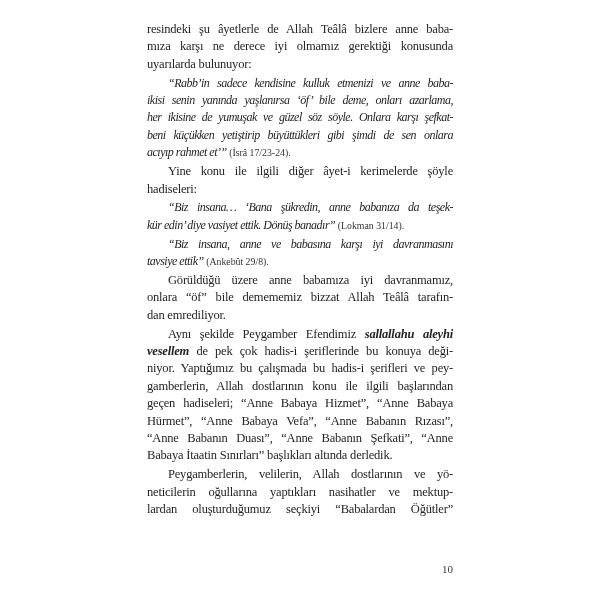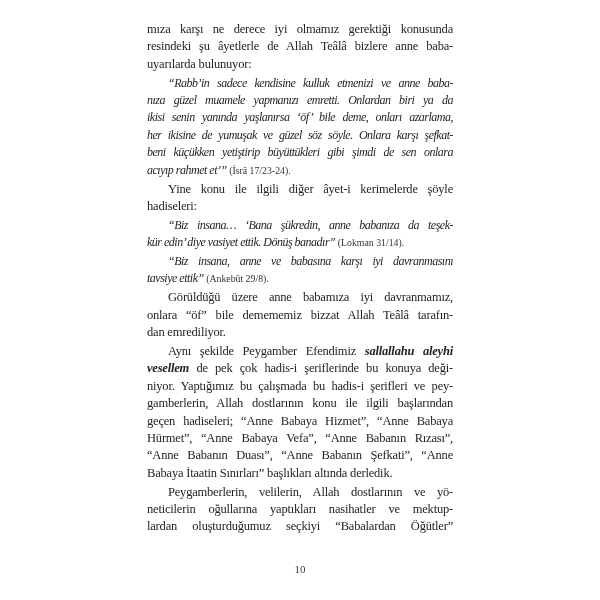--- a/index.html
+++ b/index.html
@@ -65,40 +65,39 @@
   }
   span.salawat {
     font-weight: bold;
     font-style: italic;
   }
   .footer {
     position: absolute;
     left: 147px;
     top: 563px;
     width: 306px;
-    text-align: center;
+    text-align: right;
     font-size: 11px;
     color: #3a3a3a;
   }
 </style>
 </head>
 <body>
 
 <div class="page">
   <div class="text-column">
 
     <div class="paragraph">
+      <div class="line">resindeki şu âyetlerle de Allah Teâlâ bizlere anne baba-</div>
       <div class="line">mıza karşı ne derece iyi olmamız gerektiği konusunda</div>
-      <div class="line">resindeki şu âyetlerle de Allah Teâlâ bizlere anne baba-</div>
       <div class="line last">uyarılarda bulunuyor:</div>
     </div>
 
     <div class="paragraph quote">
       <div class="line indent">“Rabb’in sadece kendisine kulluk etmenizi ve anne baba-</div>
-      <div class="line">nıza güzel muamele yapmanızı emretti. Onlardan biri ya da</div>
       <div class="line">ikisi senin yanında yaşlanırsa ‘öf’ bile deme, onları azarlama,</div>
       <div class="line">her ikisine de yumuşak ve güzel söz söyle. Onlara karşı şefkat-</div>
       <div class="line">beni küçükken yetiştirip büyüttükleri gibi şimdi de sen onlara</div>
       <div class="line last">
         <span class="q">acıyıp rahmet et’”</span>
         <span class="ref">(İsrâ 17/23-24).</span>
       </div>
     </div>
 
     <div class="paragraph">

